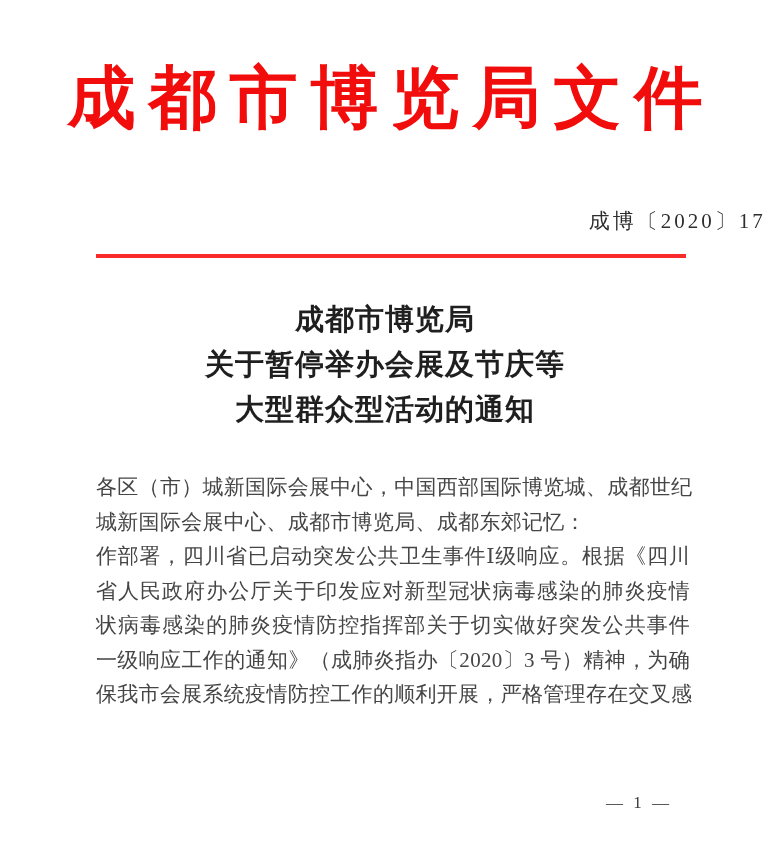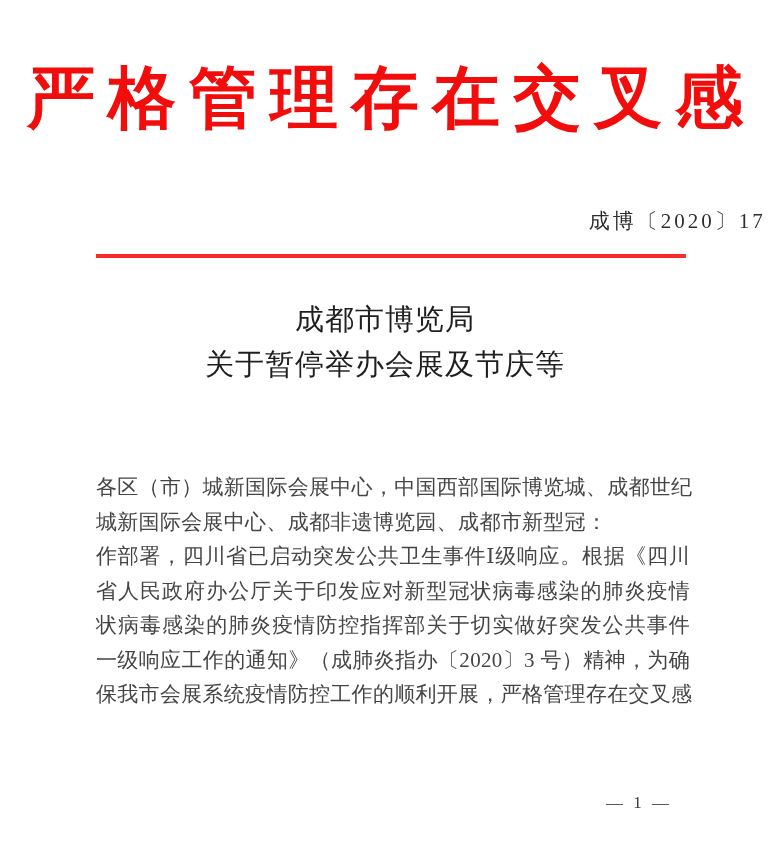--- a/index.html
+++ b/index.html
@@ -59,21 +59,21 @@
     position: absolute;
     top: 297px;
     left: 0;
     width: 100%;
     text-align: center;
     color: #1f1f1f;
   }
   .title-line {
     font-size: 29px;
     line-height: 45px;
-    font-weight: 400;
+    font-weight: 700;
     letter-spacing: 1px;
     white-space: nowrap;
   }
   
   .body-text {
     position: absolute;
     top: 470px;
     left: 96px;
     width: 594px;
     color: #454545;
@@ -102,34 +102,35 @@
     letter-spacing: 3px;
     color: #3c3c3c;
     white-space: nowrap;
   }
 </style>
 </head>
 <body>
 
 <div class="page">
 
-  <div class="header-title">严格管理存在交叉感</div>
+  <div class="header-title">成都市博览局文件</div>
 
   <div class="doc-number">成博〔2020〕17 号</div>
 
   <div class="red-divider"></div>
 
   <div class="doc-title">
       <div class="title-line">成都市博览局</div>
       <div class="title-line">关于暂停举办会展及节庆等</div>
+      <div class="title-line">大型群众型活动的通知</div>
     </div>
 
   <div class="body-text">
       <div class="body-line">各区（市）城新国际会展中心，中国西部国际博览城、成都世纪</div>
-      <div class="body-line no-fill">城新国际会展中心、成都非遗博览园、成都市新型冠：</div>
+      <div class="body-line no-fill">城新国际会展中心、成都市博览局、成都东郊记忆：</div>
       <div class="body-line">作部署，四川省已启动突发公共卫生事件Ⅰ级响应。根据《四川</div>
       <div class="body-line">省人民政府办公厅关于印发应对新型冠状病毒感染的肺炎疫情</div>
       <div class="body-line">状病毒感染的肺炎疫情防控指挥部关于切实做好突发公共事件</div>
       <div class="body-line">一级响应工作的通知》（成肺炎指办〔2020〕3 号）精神，为确</div>
       <div class="body-line">保我市会展系统疫情防控工作的顺利开展，严格管理存在交叉感</div>
     </div>
 
   <div class="page-number">— 1 —</div>
 
 </div>

